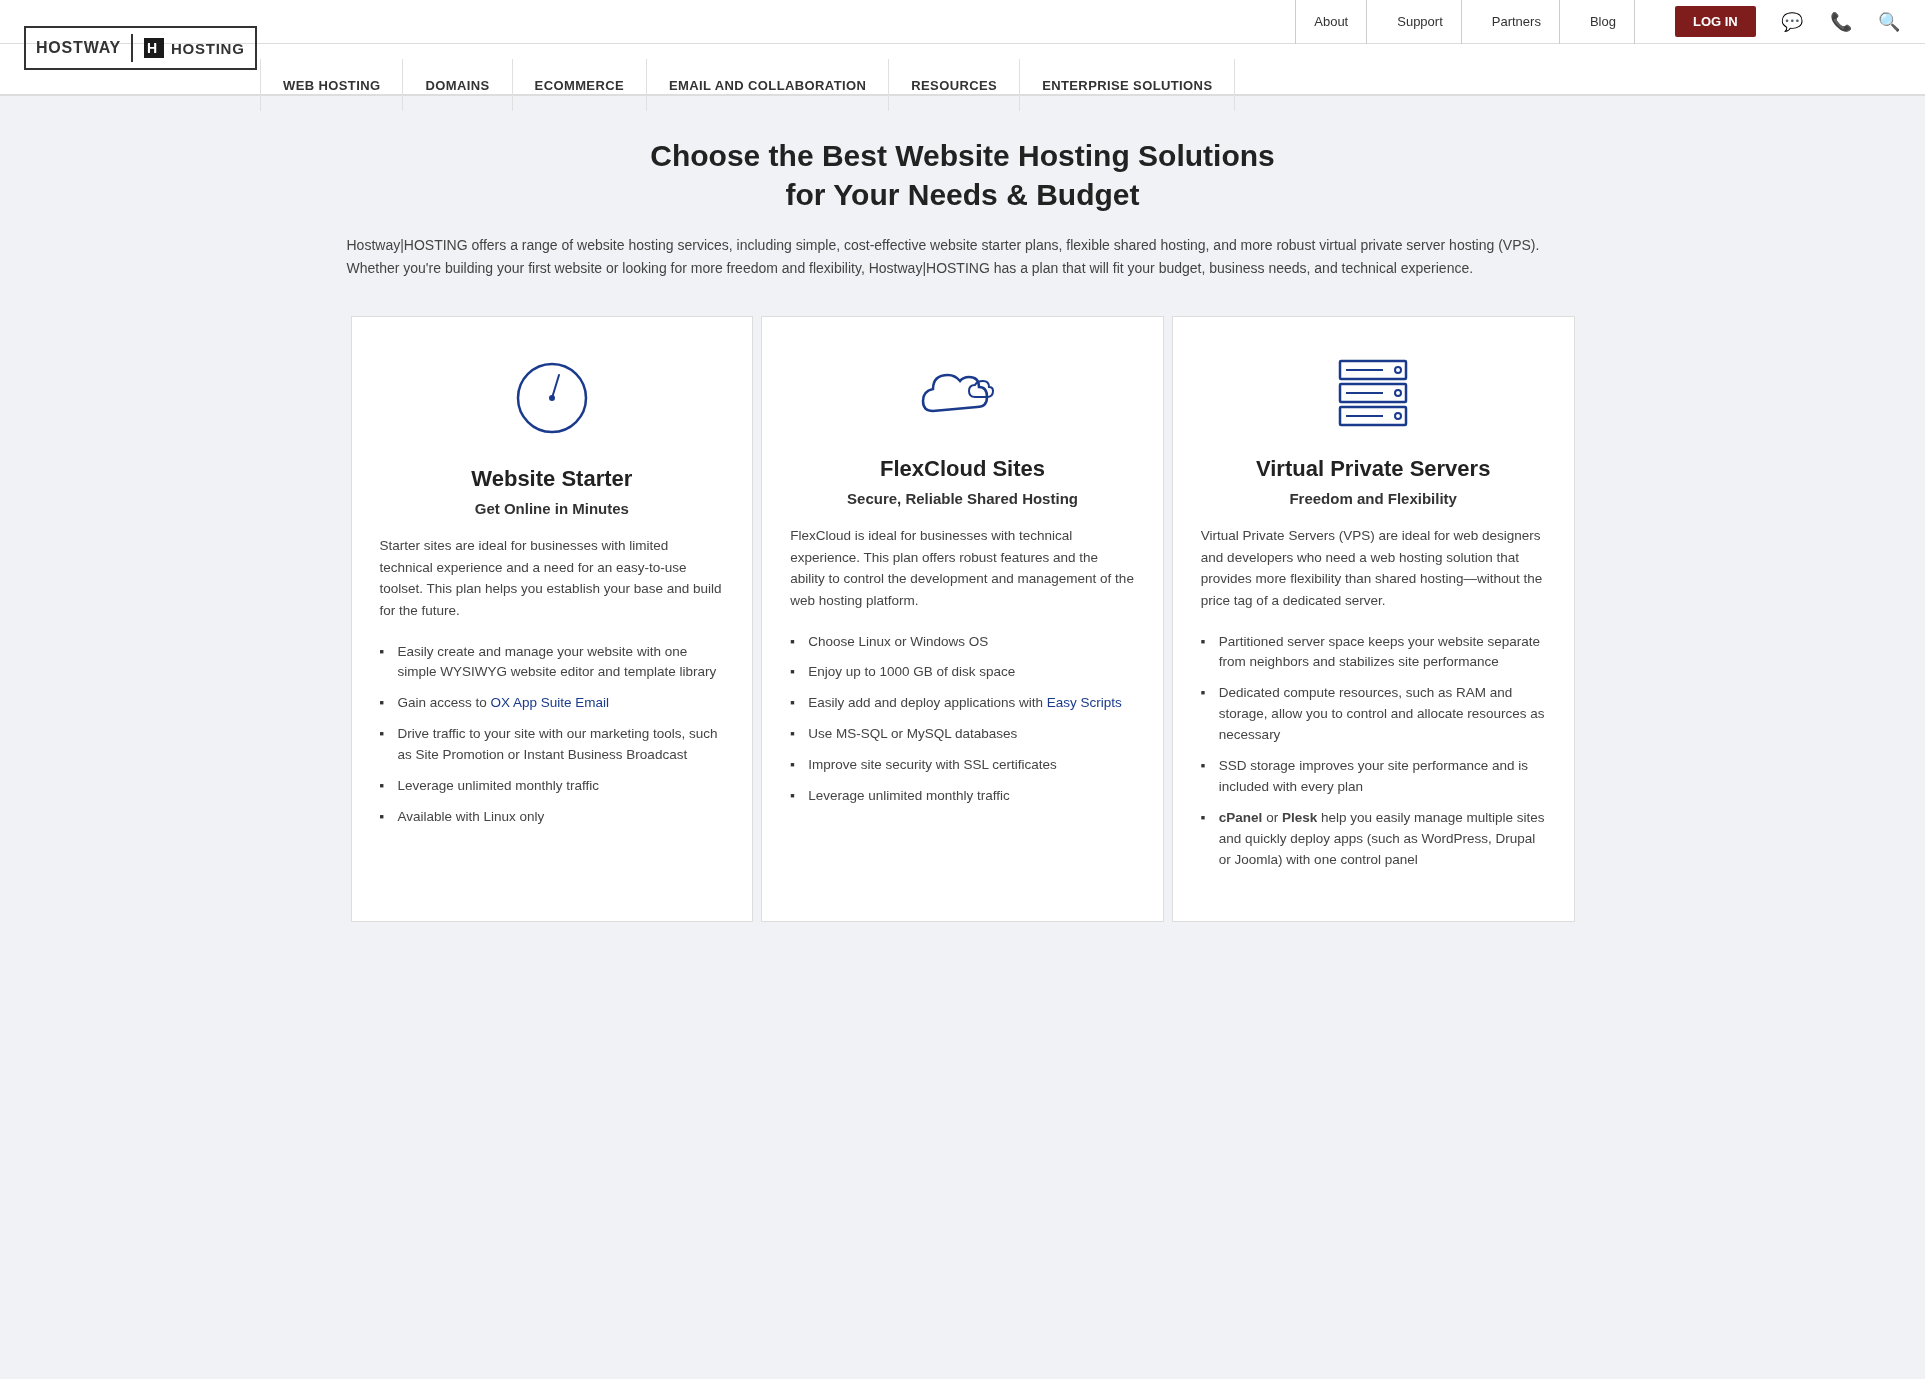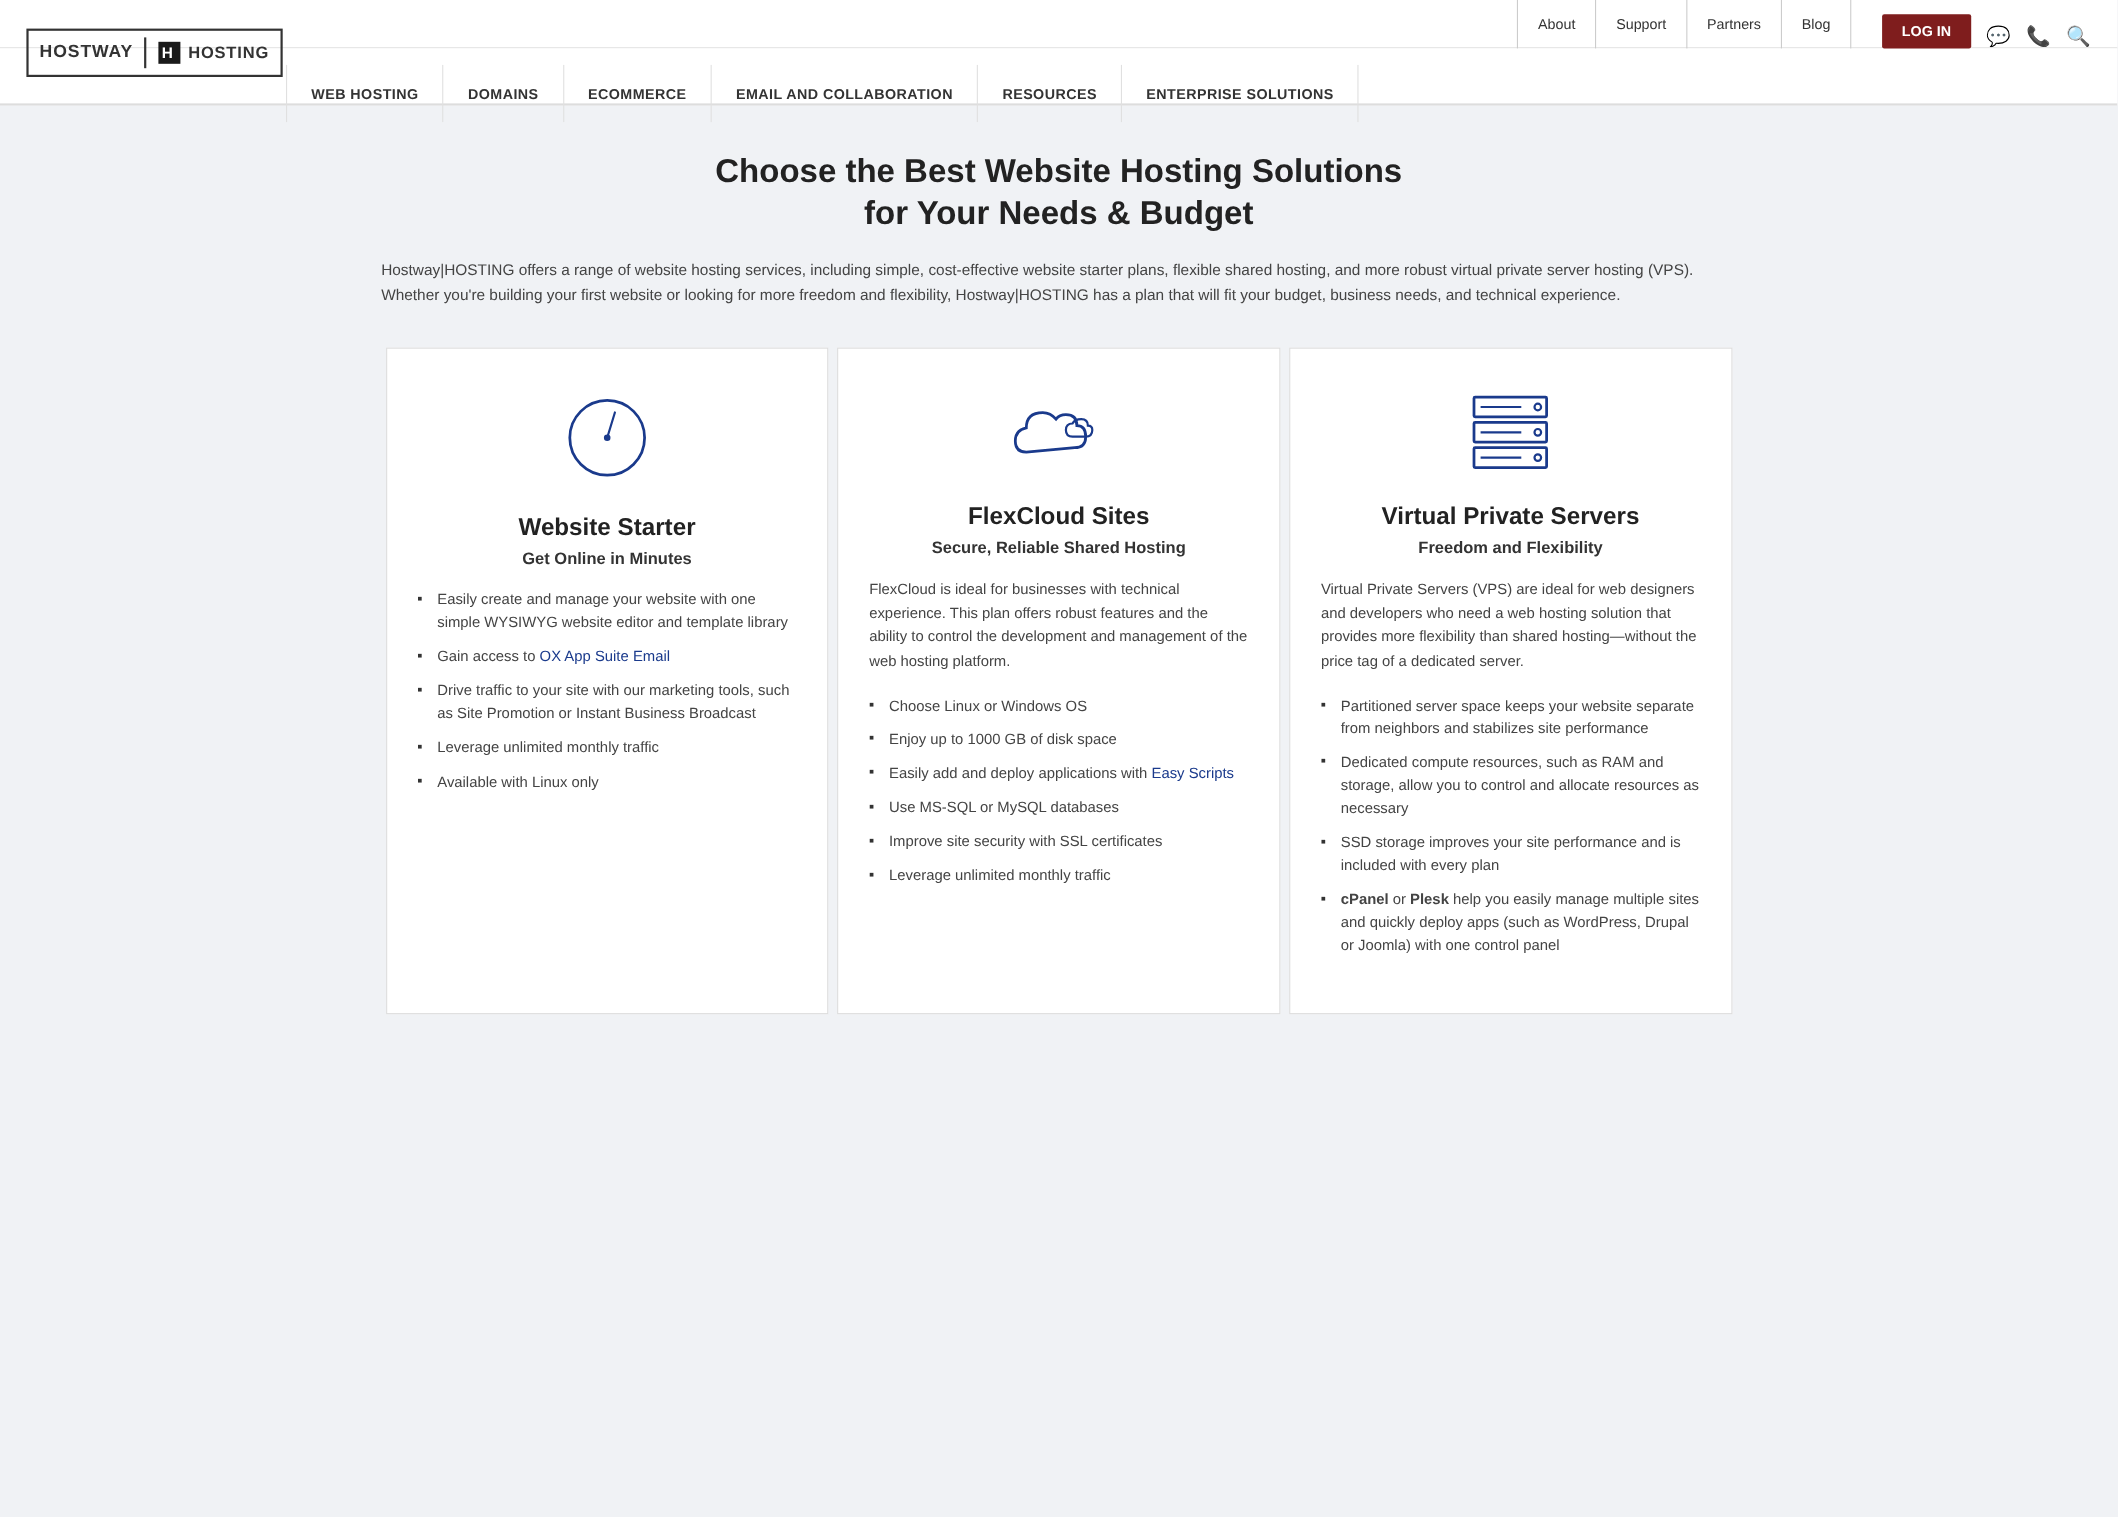--- a/index.html
+++ b/index.html
@@ -10,22 +10,22 @@
       background: #fff;
       border-bottom: 1px solid #ddd;
       display: flex;
       align-items: center;
       justify-content: space-between;
       padding: 0 24px;
       height: 44px;
     }
     .top-bar-right {
       display: flex;
-      align-items: flex-end;
-      gap: 0;
+      align-items: center;
+      gap: 12px;
     }
     .top-bar-link {
       padding: 0 18px;
       font-size: 13px;
       color: #333;
       text-decoration: none;
       border-right: 1px solid #ccc;
       height: 44px;
       display: flex;
       align-items: center;
@@ -252,20 +252,21 @@
     <div class="card">
       <div class="card-icon-area">
         <svg width="90" height="90" viewBox="0 0 90 90" fill="none" xmlns="http://www.w3.org/2000/svg">
           <circle cx="45" cy="45" r="34" stroke="#1a3a8c" stroke-width="2.5" fill="none"></circle>
           <line x1="45" y1="45" x2="52" y2="22" stroke="#1a3a8c" stroke-width="2" stroke-linecap="round"></line>
           <circle cx="45" cy="45" r="3" fill="#1a3a8c"></circle>
         </svg>
       </div>
       <h2 class="card-title">Website Starter</h2>
       <h3 class="card-subtitle">Get Online in Minutes</h3>
+      <p class="card-description">Starter sites are ideal for businesses with limited technical experience and a need for an easy-to-use toolset. This plan helps you establish your base and build for the future.</p>
       <ul class="card-features">
         <li>Easily create and manage your website with one simple WYSIWYG website editor and template library</li>
         <li>Gain access to <a href="#" class="link-blue">OX App Suite Email</a></li>
         <li>Drive traffic to your site with our marketing tools, such as Site Promotion or Instant Business Broadcast</li>
         <li>Leverage unlimited monthly traffic</li>
         <li>Available with Linux only</li>
       </ul>
     </div>
 
     <div class="card">

